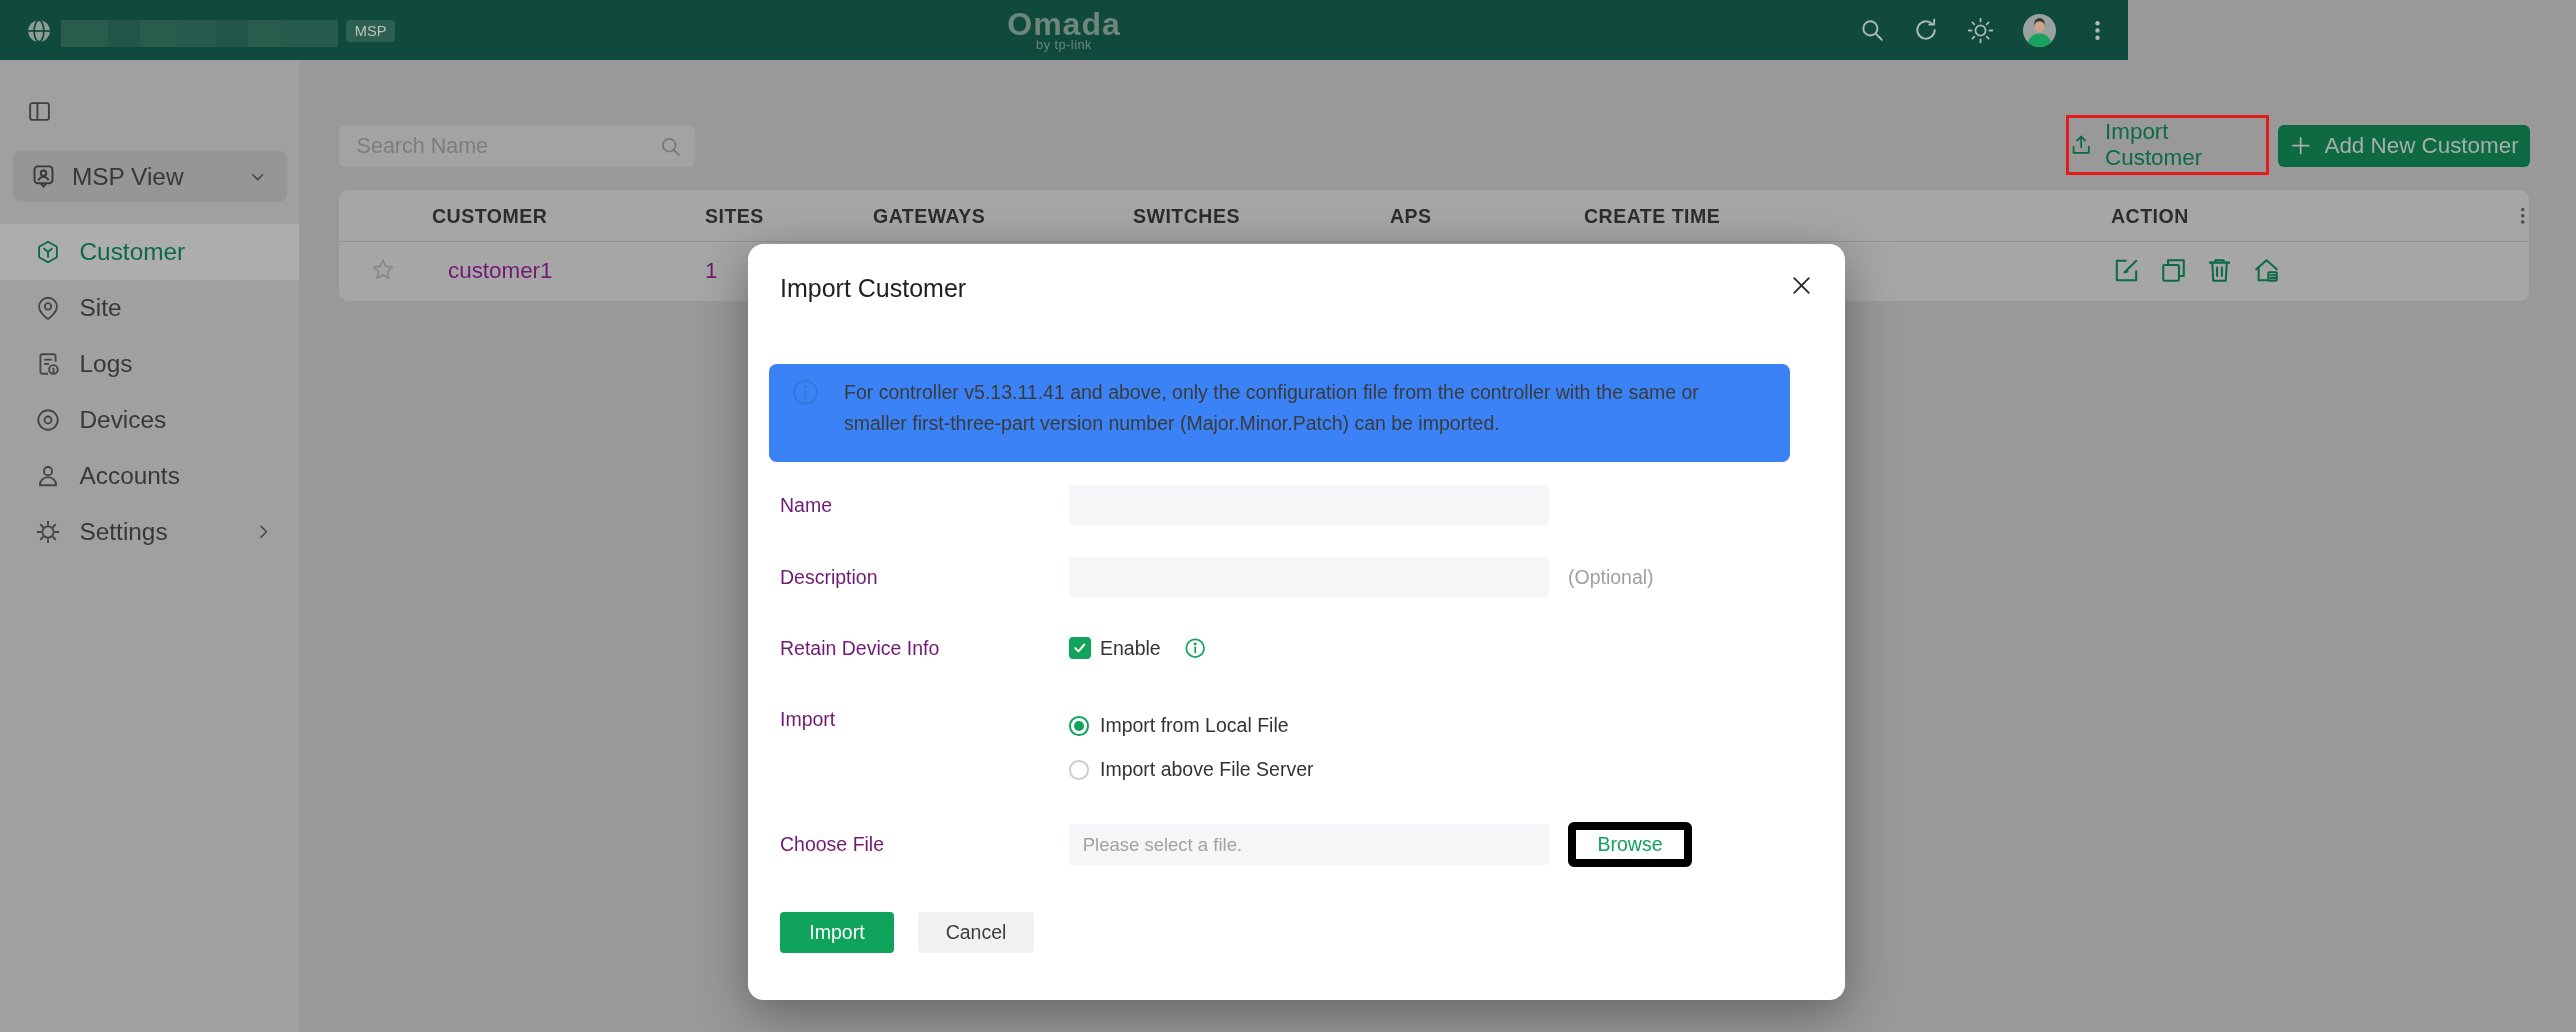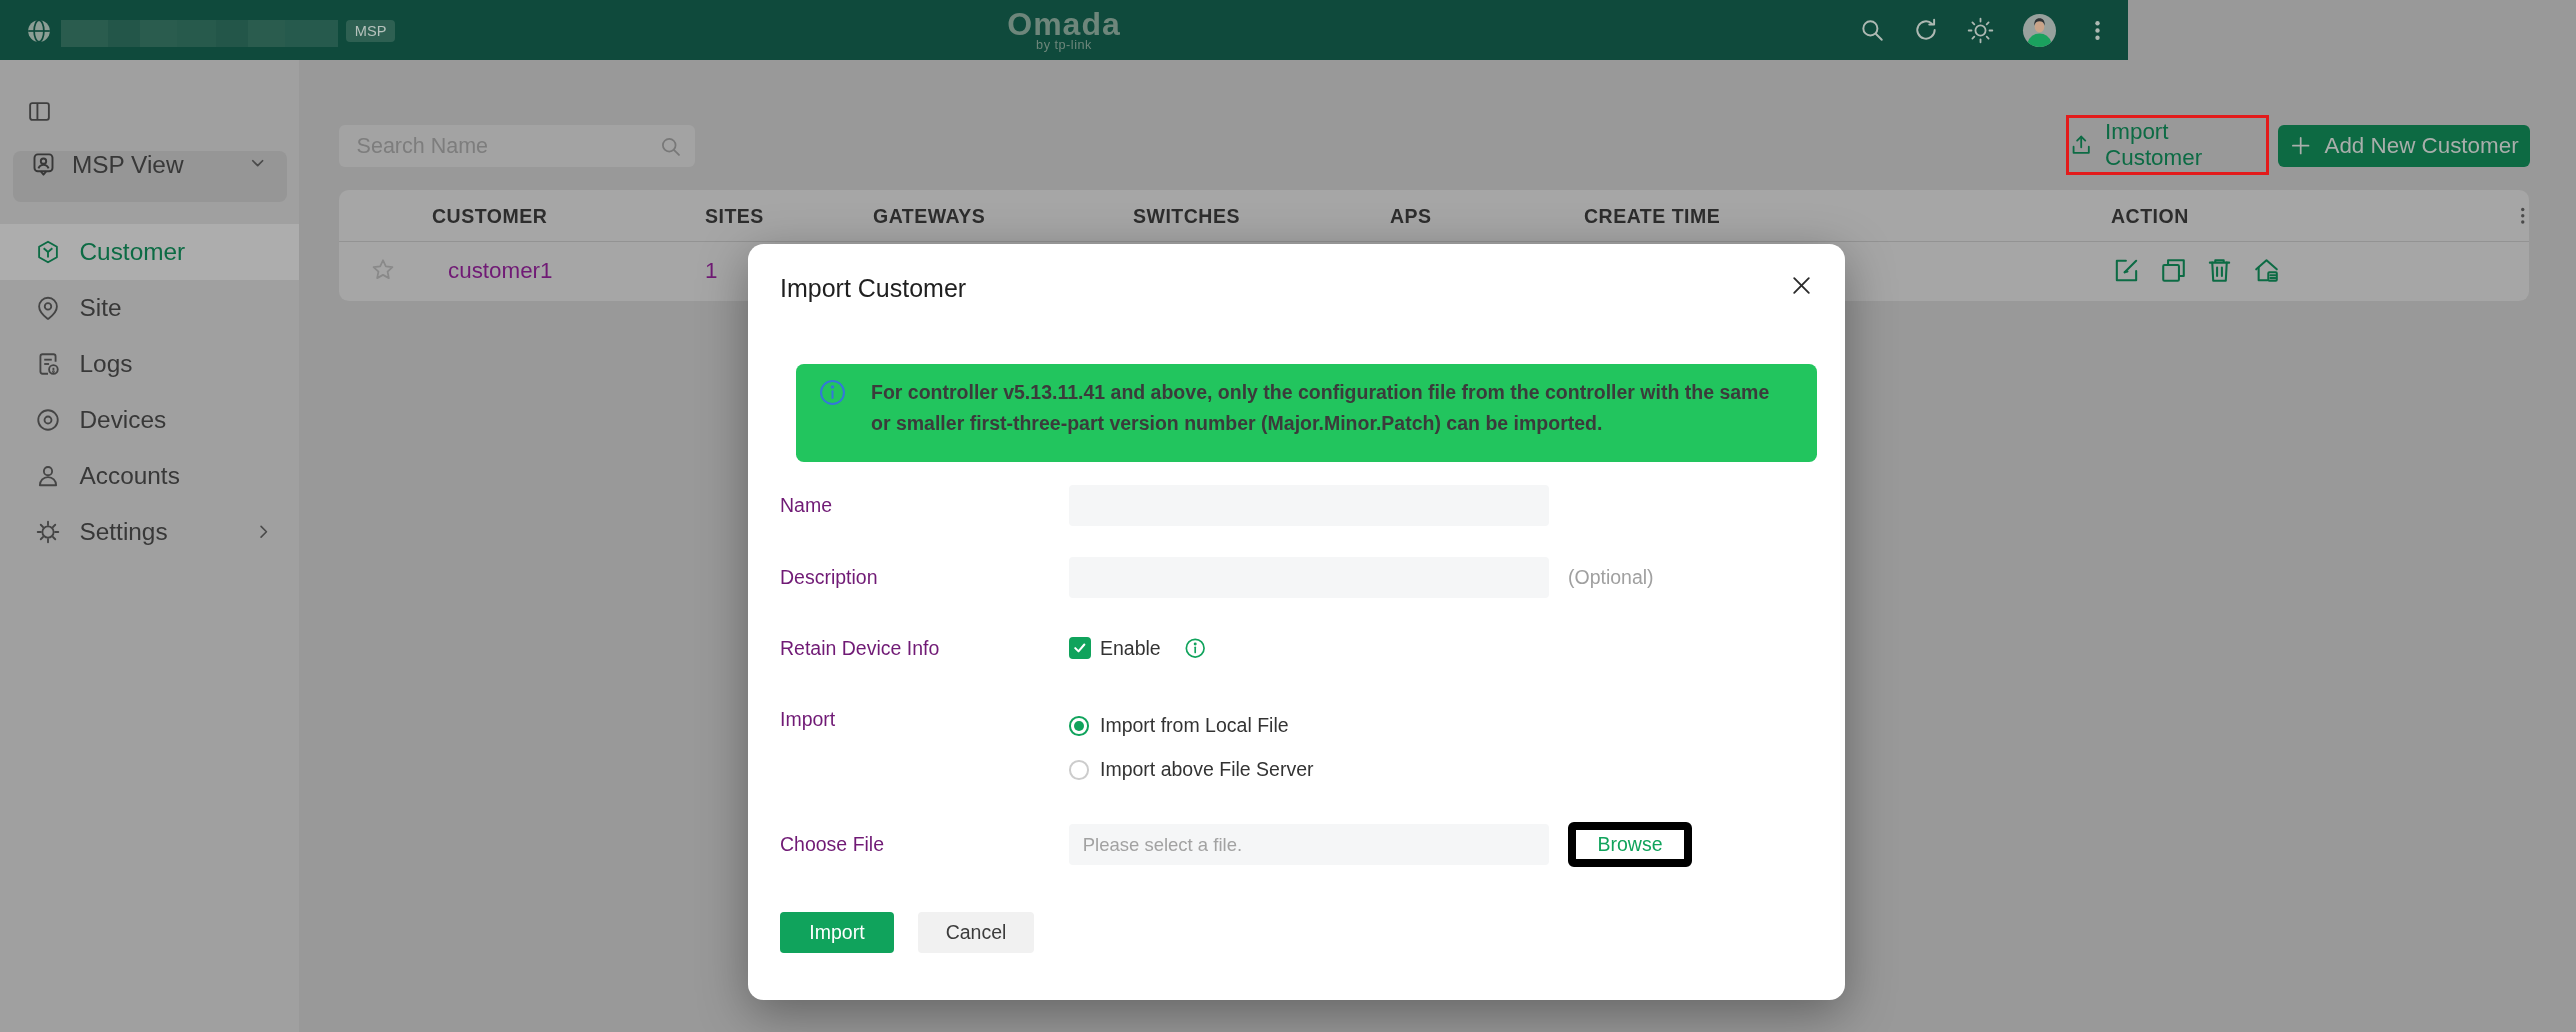--- a/index.html
+++ b/index.html
@@ -22,21 +22,21 @@
   .logo { position: absolute; left: 0; right: 0; top: 8.8px; text-align: center; color: #6e867b; }
   .logo-main { font-size: 32px; font-weight: bold; letter-spacing: 1px; line-height: 31px; }
   .logo-sub { font-size: 12.7px; line-height: 11.7px; letter-spacing: 0.5px; }
   .topbar-icons { position: absolute; right: 17.6px; top: 0; height: 60px; display: flex; align-items: center; gap: 28px; }
   .tb-icon { color: #aeb9b3; }
 
   
   .sidebar { position: absolute; left: 0; top: 60px; width: 299px; bottom: 0; background: #a0a0a0; }
   .panel-toggle { position: absolute; left: 27px; top: 39px; color: #3f3f3f; cursor: pointer; }
   .msp-view { position: absolute; left: 12.7px; top: 91px; width: 274px; height: 51px; background: #969696;
-    border-radius: 7.8px; display: flex; padding: 0 17.6px; color: #383838; cursor: pointer; }
+    border-radius: 7.8px; display: flex; align-items: center; padding: 0 17.6px; color: #383838; cursor: pointer; }
   .msp-view .lbl { font-size: 24.4px; margin-left: 14.6px; }
   .msp-view .chev { margin-left: auto; color: #4a4a4a; }
   .nav { position: absolute; left: 0; top: 164px; right: 0; }
   .nav-item { height: 56px; display: flex; align-items: center; padding-left: 35px; color: #383838; cursor: pointer; }
   .nav-item .nlbl { font-size: 24.4px; margin-left: 18.5px; }
   .nav-item .nicon { color: #454545; }
   .nav-item.active { background: #adadad; color: #0c6b44; }
   .nav-item.active .nicon { color: #0c6b44; }
   .nav-item .chev-r { margin-left: auto; margin-right: 25px; color: #4a4a4a; }
 
@@ -67,22 +67,22 @@
   .trow .star { position: absolute; left: 31px; top: 14.6px; color: #898989; cursor: pointer; }
   .td { position: absolute; top: 0; line-height: 57px; font-size: 22.4px; color: #701a75; margin-left: 20px; }
   .row-actions { position: absolute; left: 1773px; top: 13.7px; display: flex; gap: 17.6px; color: #0c6b44; }
   .row-actions .aicon { cursor: pointer; }
 
   
   .modal { position: absolute; left: 748px; top: 244px; width: 1097px; height: 756px; background: #ffffff;
     border-radius: 15.6px; box-shadow: 0 13.7px 49px rgba(0,0,0,0.35); }
   .modal-title { position: absolute; left: 32px; top: 30px; font-size: 25px; color: #1f1f1f; }
   .modal-close { position: absolute; right: 31px; top: 29px; color: #2b2b2b; cursor: pointer; }
-  .info-banner { position: absolute; left: 48px; top: 120px; width: 1021px; height: 98px;
-    background: #22c55e; border-radius: 7.8px; font-weight: bold; }
+  .info-banner { position: absolute; left: 21px; top: 120px; width: 1021px; height: 98px;
+    background: #3b82f6; border-radius: 7.8px; }
   .info-banner .bicon { position: absolute; left: 21.5px; top: 13.7px; color: #3478d8; }
   .info-banner .btext { position: absolute; left: 75px; top: 12.7px; width: 922px; font-size: 19.5px;
     line-height: 31px; color: #3b3b3b; }
   .f-label { position: absolute; left: 32px; height: 41px; line-height: 41px; font-size: 19.5px; color: #701a75; }
   .f-input { position: absolute; left: 321px; width: 480px; height: 41px; background: #f5f6f7; border: none;
     border-radius: 3.9px; outline: none; font-size: 18.5px; color: #333; padding: 0 13.7px; font-family: inherit; }
   .f-input::placeholder { color: #a2a2a2; }
   .optional { position: absolute; left: 820px; height: 41px; line-height: 41px; font-size: 19.5px; color: #a0a0a0; }
   .checkbox { position: absolute; left: 321px; top: 393px; width: 21.5px; height: 21.5px; background: #10a35c;
     border-radius: 3.9px; display: flex; align-items: center; justify-content: center; cursor: pointer; }

